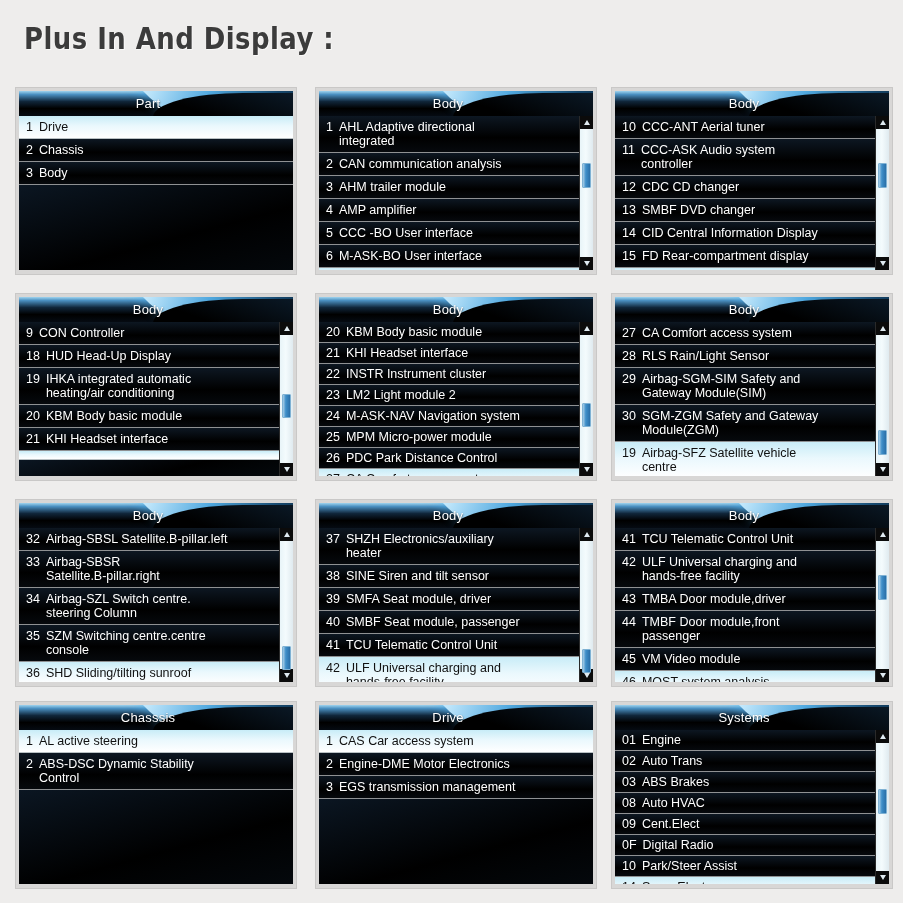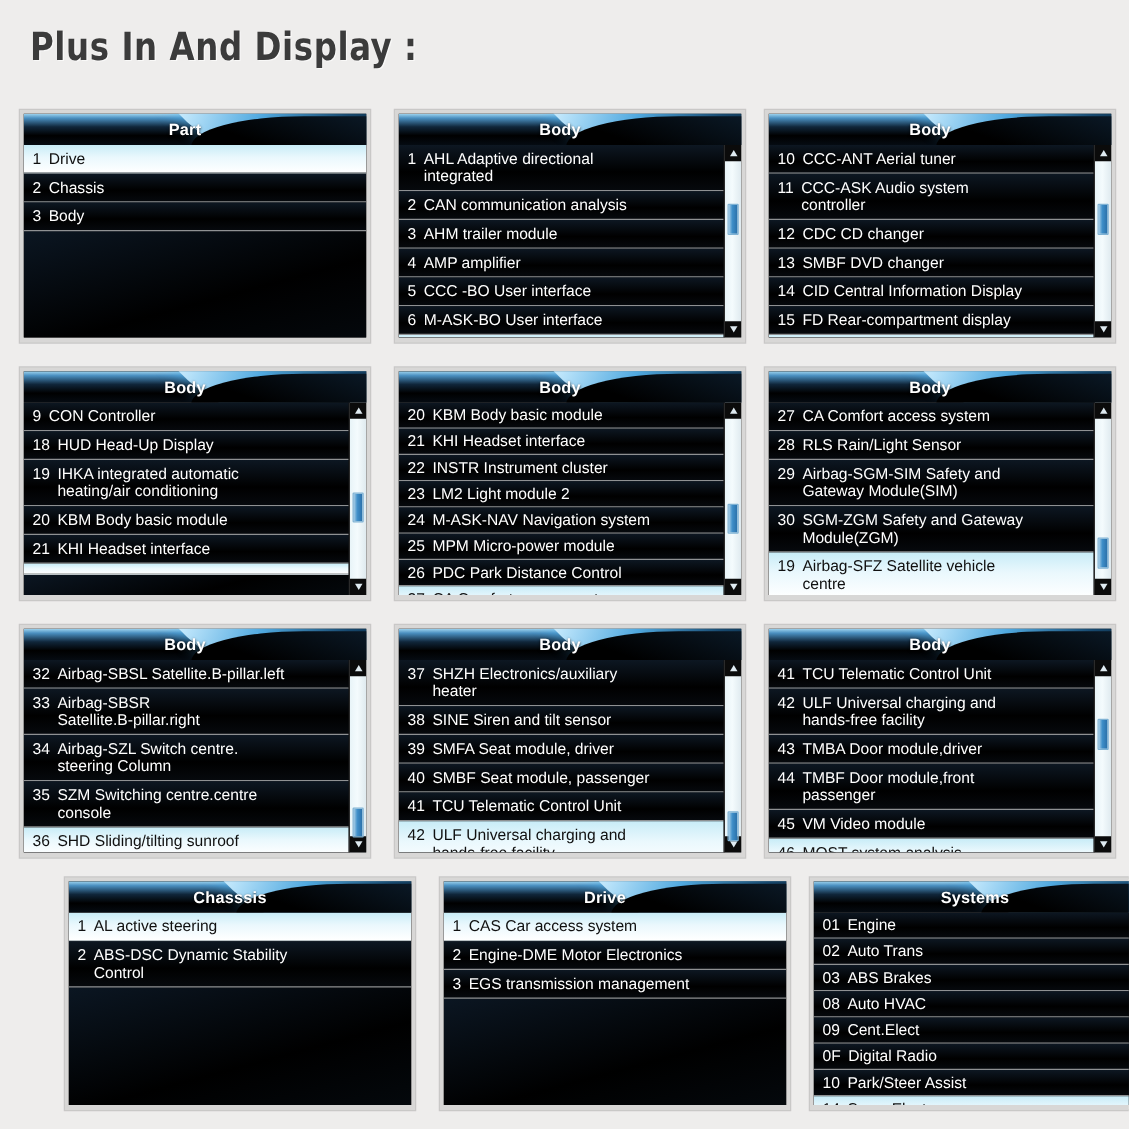--- a/index.html
+++ b/index.html
@@ -50,21 +50,21 @@
   }
 
   
   .c0 { left: 16px; }
   .c1 { left: 316px; }
   .c2 { left: 612px; }
   
   .r0 { top: 88px; }
   .r1 { top: 294px; }
   .r2 { top: 500px; }
-  .r3 { top: 702px; margin-left: 36px; }
+  .r3 { top: 702px; }
 
   
   .pheader {
     position: relative;
     height: 25px;
     overflow: hidden;
     background: #000;
   }
   .pheader .swoosh-bg {
     position: absolute;
@@ -98,21 +98,21 @@
     background: linear-gradient(200deg, #0b1a28 0%, #000 60%);
   }
   .pheader .ptitle {
     position: absolute;
     inset: 0;
     display: flex;
     align-items: center;
     justify-content: center;
     color: #ffffff;
     font-size: 13px;
-    font-weight: bold;
+    font-weight: normal;
     letter-spacing: 0.2px;
     text-shadow: 0 1px 2px rgba(0,0,0,0.9);
     z-index: 3;
     padding-right: 16px;
   }
 
   
   .plist-wrap {
     position: relative;
     height: calc(100% - 25px);

